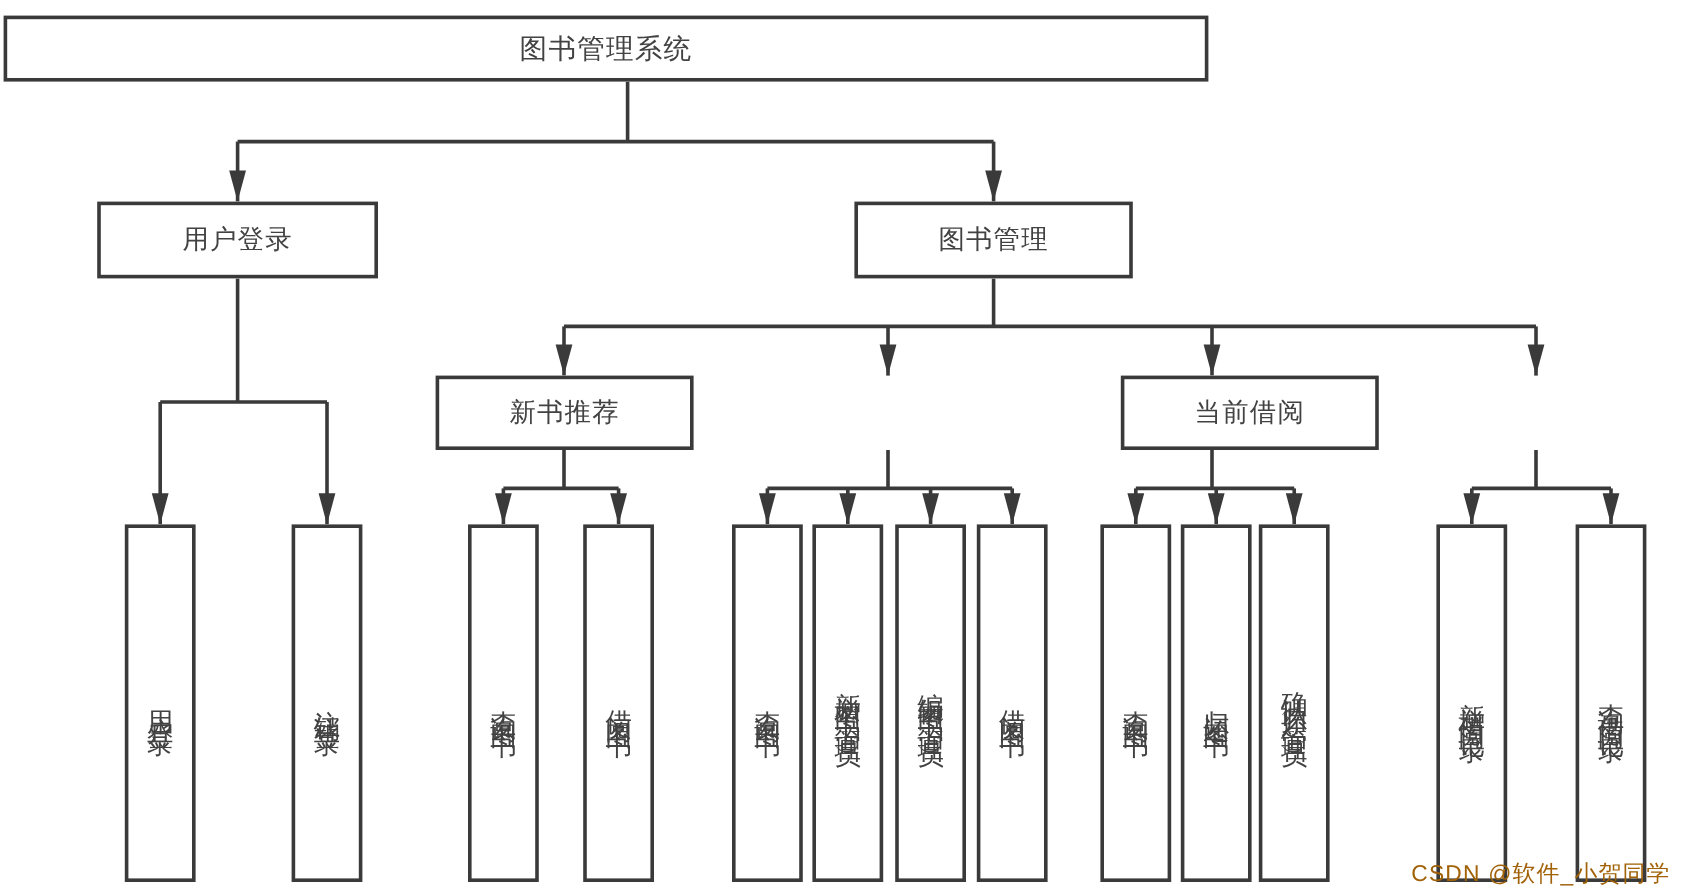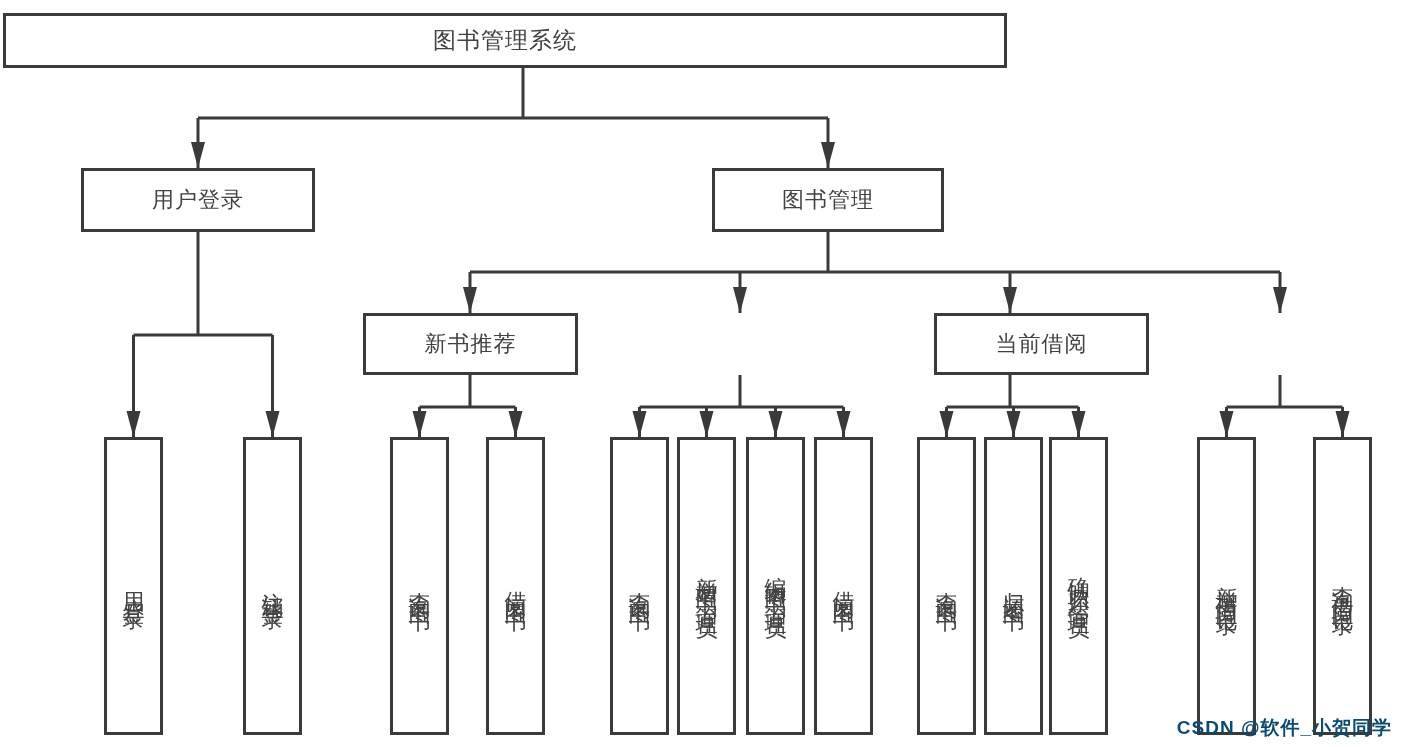--- a/index.html
+++ b/index.html
@@ -42,23 +42,22 @@
   .n-recordsec{left:1173px;}
   
   .leaf{top:437px;width:59px;height:298px;}
   .lf1a{left:104px;}  .lf1b{left:243px;}
   .lf2a{left:390px;}  .lf2b{left:486px;}
   .lf3a{left:610px;}  .lf3b{left:677px;}  .lf3c{left:746px;}  .lf3d{left:814px;}
   .lf4a{left:917px;}  .lf4b{left:984px;}  .lf4c{left:1049px;}
   .lf5a{left:1197px;} .lf5b{left:1313px;}
   .watermark{
     position:absolute;right:13px;bottom:6px;
-    font-size:19px;color:#0c4a6e;letter-spacing:1px;
+    font-size:19px;color:#a16207;letter-spacing:1px;
     white-space:nowrap;
-    font-weight:bold;
   }
 </style>
 </head>
 <body>
 
 <div id="canvas">
 
   <svg id="wires" viewBox="0 0 1405 747" xmlns="http://www.w3.org/2000/svg">
     <defs>
       <marker id="ah" markerUnits="userSpaceOnUse" markerWidth="28" markerHeight="18" refX="26" refY="8" orient="auto">

